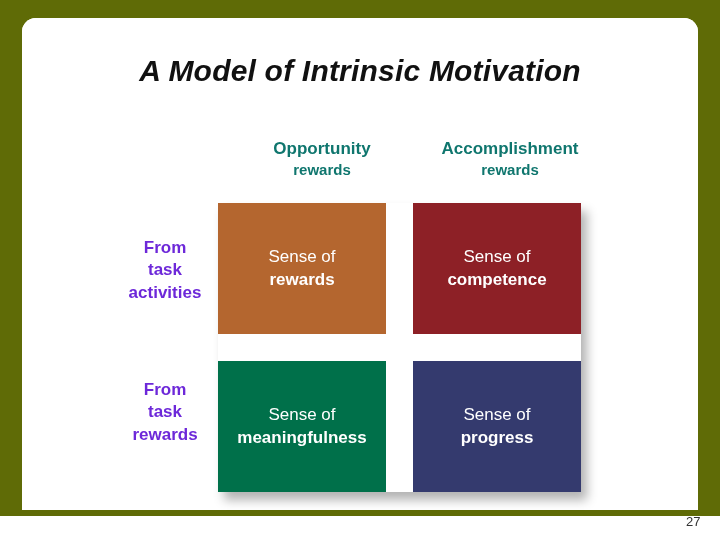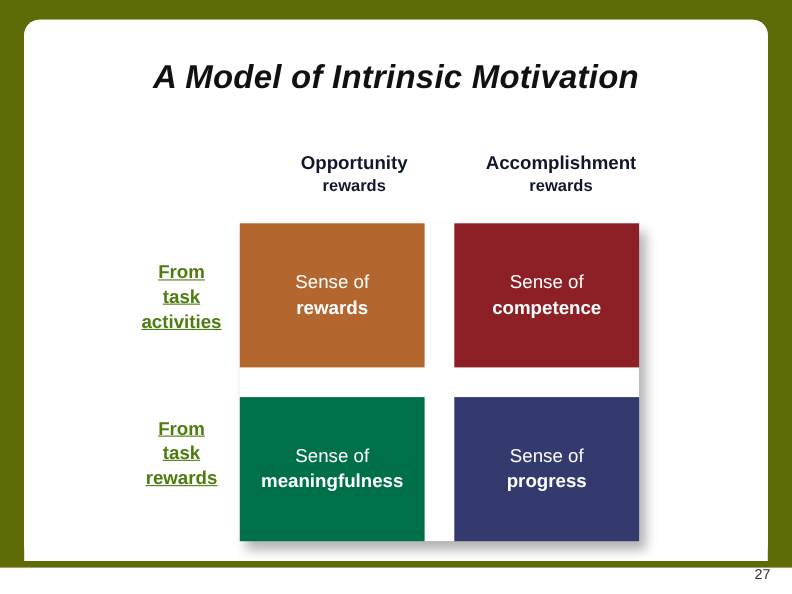--- a/index.html
+++ b/index.html
@@ -66,38 +66,37 @@
     left: 22px;
     top: 116px;
     width: 676px;
     height: 394px;
     background: #ffffff;
   }
   
   .col-header {
     position: absolute;
     text-align: center;
-    color: #0f172a;
+    color: #0f766e;
     font-weight: bold;
     line-height: 1.28;
   }
   .col-header .l1 { font-size: 17px; display:block; }
   .col-header .l2 { font-size: 15px; display:block; }
   #col-header-1 { left: 200px; top: 22px; width: 200px; }
   #col-header-2 { left: 388px; top: 22px; width: 200px; }
 
   
   .row-header {
     position: absolute;
     text-align: center;
-    color: #4d7c0f;
+    color: #6d28d9;
     font-weight: bold;
     line-height: 1.32;
     width: 150px;
-    text-decoration: underline;
   }
   .row-header span { display: block; }
   .row-header .l1 { font-size: 17px; }
   .row-header .l2 { font-size: 17px; }
   .row-header .l3 { font-size: 17px; }
   #row-header-1 { left: 68px; top: 121px; }
   #row-header-2 { left: 68px; top: 263px; }
 
   
   #matrix {

